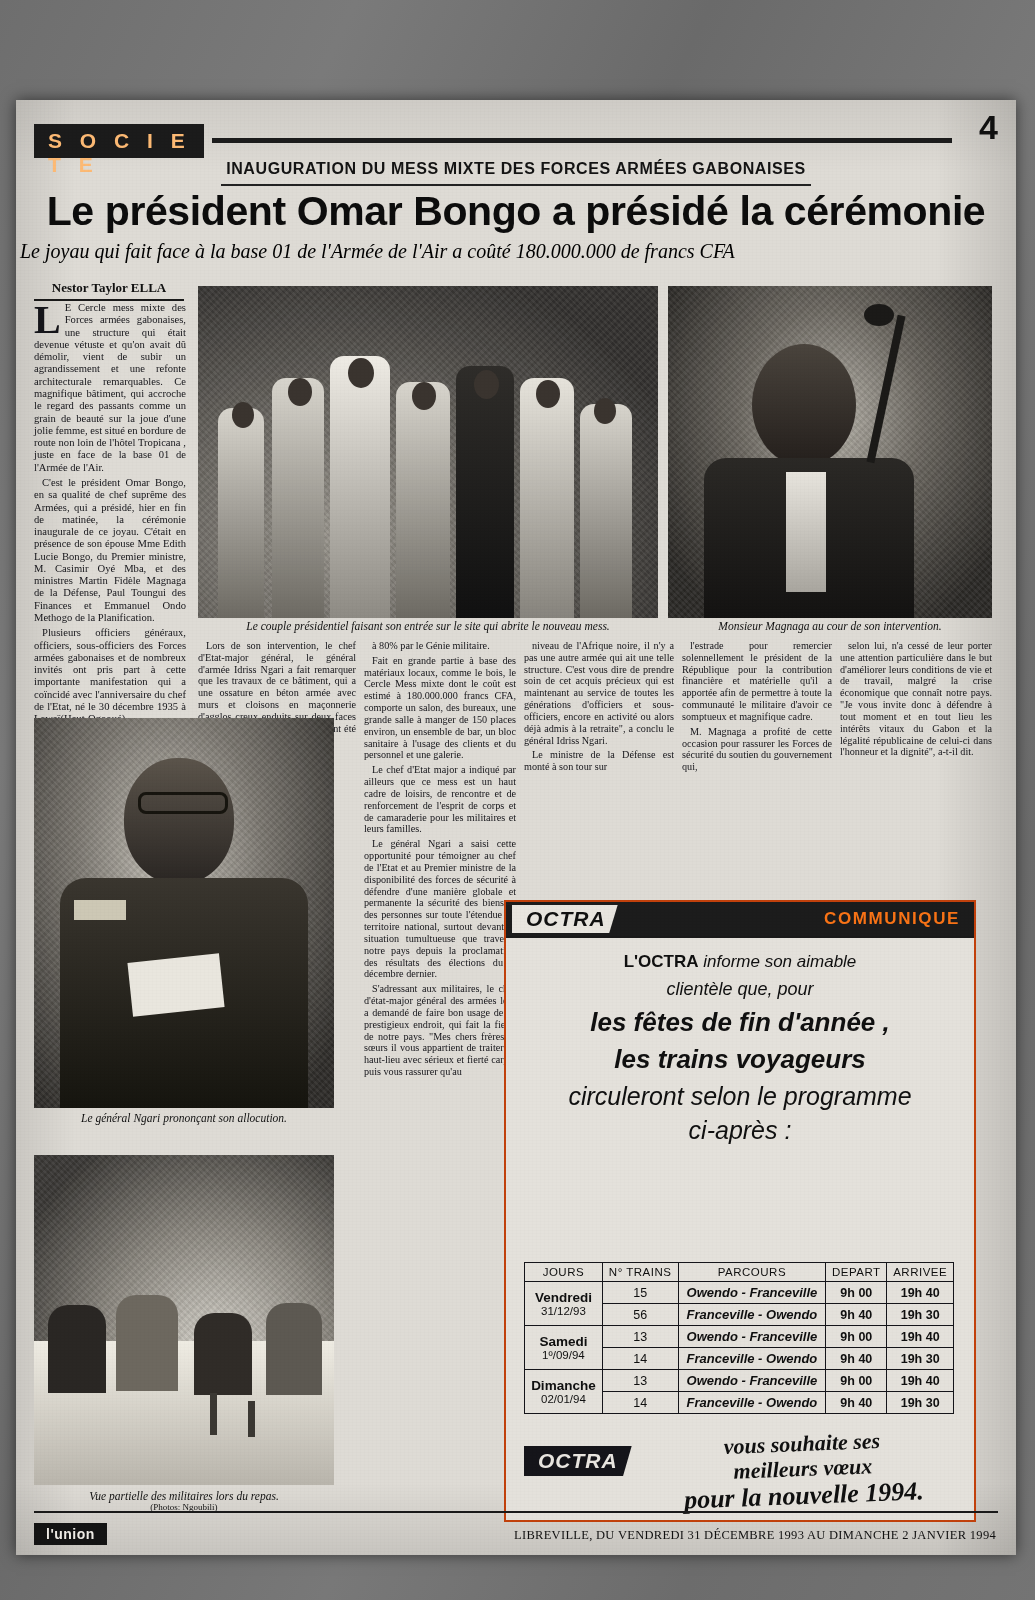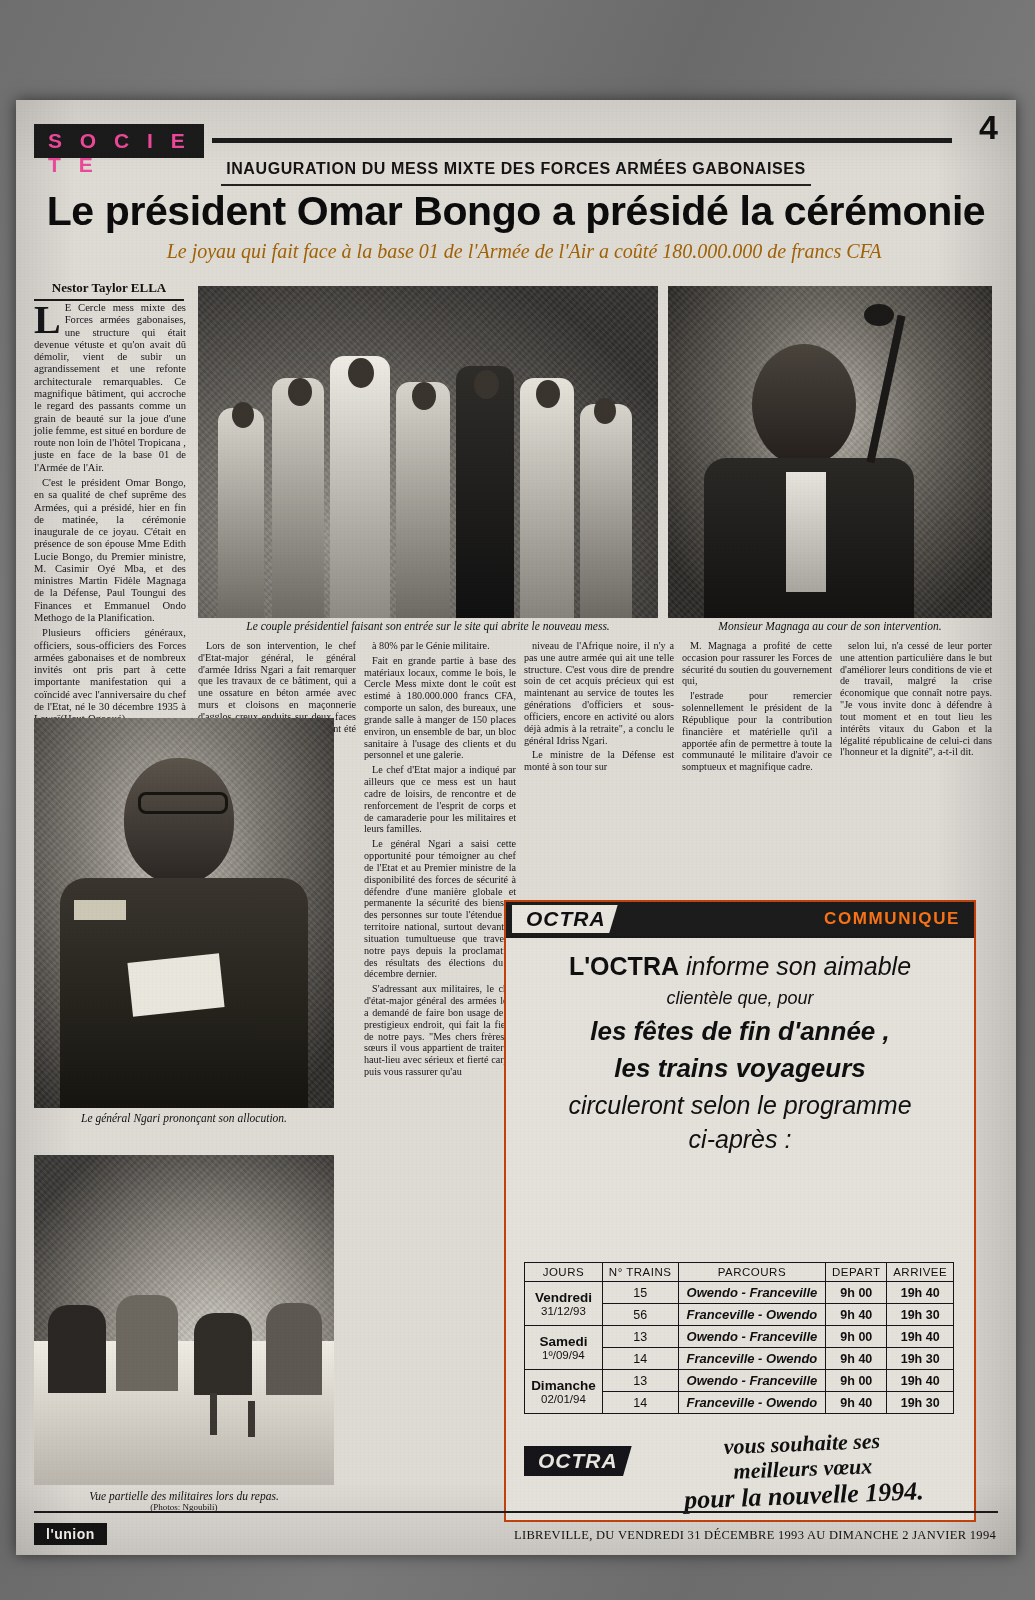--- a/index.html
+++ b/index.html
@@ -22,42 +22,42 @@
   }
   .noise{
     position:absolute;inset:0;pointer-events:none;opacity:.20;
     background-image:
       repeating-linear-gradient(0deg,rgba(0,0,0,.05) 0 1px,rgba(255,255,255,0) 1px 3px),
       repeating-linear-gradient(90deg,rgba(0,0,0,.04) 0 1px,rgba(255,255,255,0) 1px 4px);
   }
   
   .sect-bar{position:absolute;left:18px;top:24px;width:170px;height:34px;background:#1b1b1b;}
   .sect-bar span{
-    display:block;color:#ec4899;font-family:"Liberation Sans",sans-serif;font-weight:bold;
+    display:block;color:#fdba74;font-family:"Liberation Sans",sans-serif;font-weight:bold;
     font-size:21px;letter-spacing:6px;padding:5px 0 0 14px;
   }
   .pagenum{
     position:absolute;right:18px;top:8px;font-family:"Liberation Sans",sans-serif;
     font-weight:bold;font-size:34px;color:#111;
   }
   .rule-top{position:absolute;left:196px;top:38px;right:64px;height:5px;background:#1d1d1d;}
   .kicker{
     position:absolute;left:0;right:0;top:60px;text-align:center;
     font-family:"Liberation Sans",sans-serif;font-weight:bold;font-size:16px;
     letter-spacing:.6px;color:#141414;
   }
   .kicker-rule{position:absolute;left:205px;right:205px;top:84px;height:2px;background:#222;}
   .headline{
     position:absolute;left:0;right:0;top:88px;text-align:center;
     font-family:"Liberation Sans",sans-serif;font-weight:bold;font-size:41px;
     color:#0d0d0d;letter-spacing:-.4px;
   }
   .subhead{
-    position:absolute;left:16px;right:0;top:140px;text-align:center;
-    font-family:"Liberation Serif",serif;font-style:italic;font-size:20px;color:#a16207;
+    position:absolute;left:4px;right:0;top:140px;text-align:left;
+    font-family:"Liberation Serif",serif;font-style:italic;font-size:20px;color:#000000;
   }
   
   .byline{
     position:absolute;left:18px;top:180px;width:150px;
     font-family:"Liberation Serif",serif;font-weight:bold;font-size:13px;color:#111;
     border-bottom:2px solid #1a1a1a;padding-bottom:3px;text-align:center;
   }
   .col{position:absolute;font-size:10.2px;line-height:1.16;color:#15151a;text-align:justify;}
   .col p{margin:0 0 3px 0;text-indent:8px;}
   .col.lead{left:18px;top:202px;width:152px;font-size:10.6px;}
@@ -117,21 +117,21 @@
     position:absolute;left:6px;top:3px;background:#e8e5df;color:#111;
     font-family:"Liberation Sans",sans-serif;font-weight:bold;font-style:italic;font-size:21px;
     padding:2px 12px 2px 14px;letter-spacing:1px;
     clip-path:polygon(0 0,100% 0,92% 100%,0 100%);
   }
   .ad-commun{
     position:absolute;right:14px;top:7px;color:#f97316;
     font-family:"Liberation Sans",sans-serif;font-weight:bold;font-size:17px;letter-spacing:1.6px;
   }
   .ad-body{padding:14px 18px 0;text-align:center;font-family:"Liberation Sans",sans-serif;color:#101010;}
-  .ad-l1{font-size:25px;font-style:italic;margin-bottom:7px;}
+  .ad-l1{font-size:17px;font-style:italic;margin-bottom:7px;}
   .ad-l1 b{font-style:normal;}
   .ad-l2{font-size:18px;font-style:italic;margin-bottom:7px;}
   .ad-l3{font-size:26px;font-weight:bold;font-style:italic;margin-bottom:6px;}
   .ad-l4{font-size:26px;font-weight:bold;font-style:italic;margin-bottom:7px;}
   .ad-l5{font-size:25px;font-style:italic;margin-bottom:5px;}
   .ad-l6{font-size:25px;font-style:italic;margin-bottom:4px;}
   table.sched{
     position:absolute;left:18px;top:360px;width:430px;border-collapse:collapse;
     font-family:"Liberation Sans",sans-serif;font-size:12.5px;color:#101010;
   }
@@ -230,22 +230,22 @@
       <p>Fait en grande partie à base des matériaux locaux, comme le bois, le Cercle Mess mixte dont le coût est estimé à 180.000.000 francs CFA, comporte un salon, des bureaux, une grande salle à manger de 150 places environ, un ensemble de bar, un bloc sanitaire à l'usage des clients et du personnel et une galerie.</p>
       <p>Le chef d'Etat major a indiqué par ailleurs que ce mess est un haut cadre de loisirs, de rencontre et de renforcement de l'esprit de corps et de camaraderie pour les militaires et leurs familles.</p>
       <p>Le général Ngari a saisi cette opportunité pour témoigner au chef de l'Etat et au Premier ministre de la disponibilité des forces de sécurité à défendre d'une manière globale et permanente la sécurité des biens et des personnes sur toute l'étendue du territoire national, surtout devant la situation tumultueuse que traverse notre pays depuis la proclamation des résultats des élections du 5 décembre dernier.</p>
       <p>S'adressant aux militaires, le chef d'état-major général des armées leur a demandé de faire bon usage de ce prestigieux endroit, qui fait la fierté de notre pays. "Mes chers frères et sœurs il vous appartient de traiter ce haut-lieu avec sérieux et fierté car, je puis vous rassurer qu'au</p>
     </div>
     <div class="col c4">
       <p>niveau de l'Afrique noire, il n'y a pas une autre armée qui ait une telle structure. C'est vous dire de prendre soin de cet acquis précieux qui est maintenant au service de toutes les générations d'officiers et sous-officiers, encore en activité ou alors déjà admis à la retraite", a conclu le général Idriss Ngari.</p>
       <p>Le ministre de la Défense est monté à son tour sur</p>
     </div>
     <div class="col c5">
+      <p>l'estrade pour remercier solennellement le président de la République pour la contribution financière et matérielle qu'il a apportée afin de permettre à toute la communauté le militaire d'avoir ce somptueux et magnifique cadre.</p>
       <p>M. Magnaga a profité de cette occasion pour rassurer les Forces de sécurité du soutien du gouvernement qui,</p>
-      <p>l'estrade pour remercier solennellement le président de la République pour la contribution financière et matérielle qu'il a apportée afin de permettre à toute la communauté le militaire d'avoir ce somptueux et magnifique cadre.</p>
     </div>
     <div class="col c6">
       <p>selon lui, n'a cessé de leur porter une attention particulière dans le but d'améliorer leurs conditions de vie et de travail, malgré la crise économique que connaît notre pays. "Je vous invite donc à défendre à tout moment et en tout lieu les intérêts vitaux du Gabon et la légalité républicaine de celui-ci dans l'honneur et la dignité", a-t-il dit.</p>
     </div>
 
     <div class="photo" id="photo-general">
       <div class="grain"></div>
       <div style="position:absolute;left:90px;top:40px;width:110px;height:126px;border-radius:48%;background:linear-gradient(180deg,#5b544b,#2a2623);"></div>
       <div style="position:absolute;left:26px;top:160px;width:248px;height:230px;background:linear-gradient(180deg,#3a362f,#16150f);border-radius:26px 26px 0 0;"></div>
       <div style="position:absolute;left:40px;top:182px;width:52px;height:20px;background:#cdc8b5;"></div>

